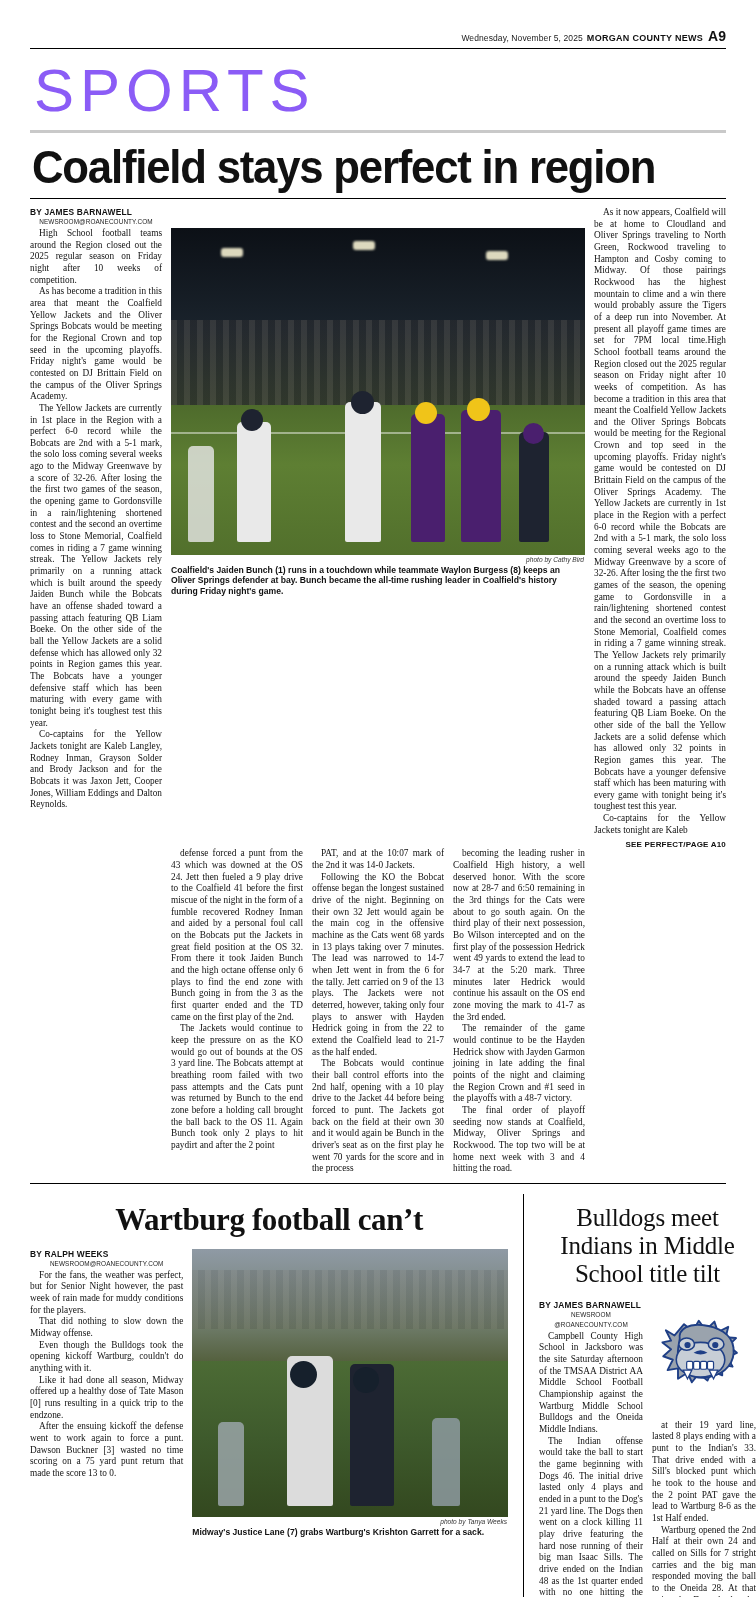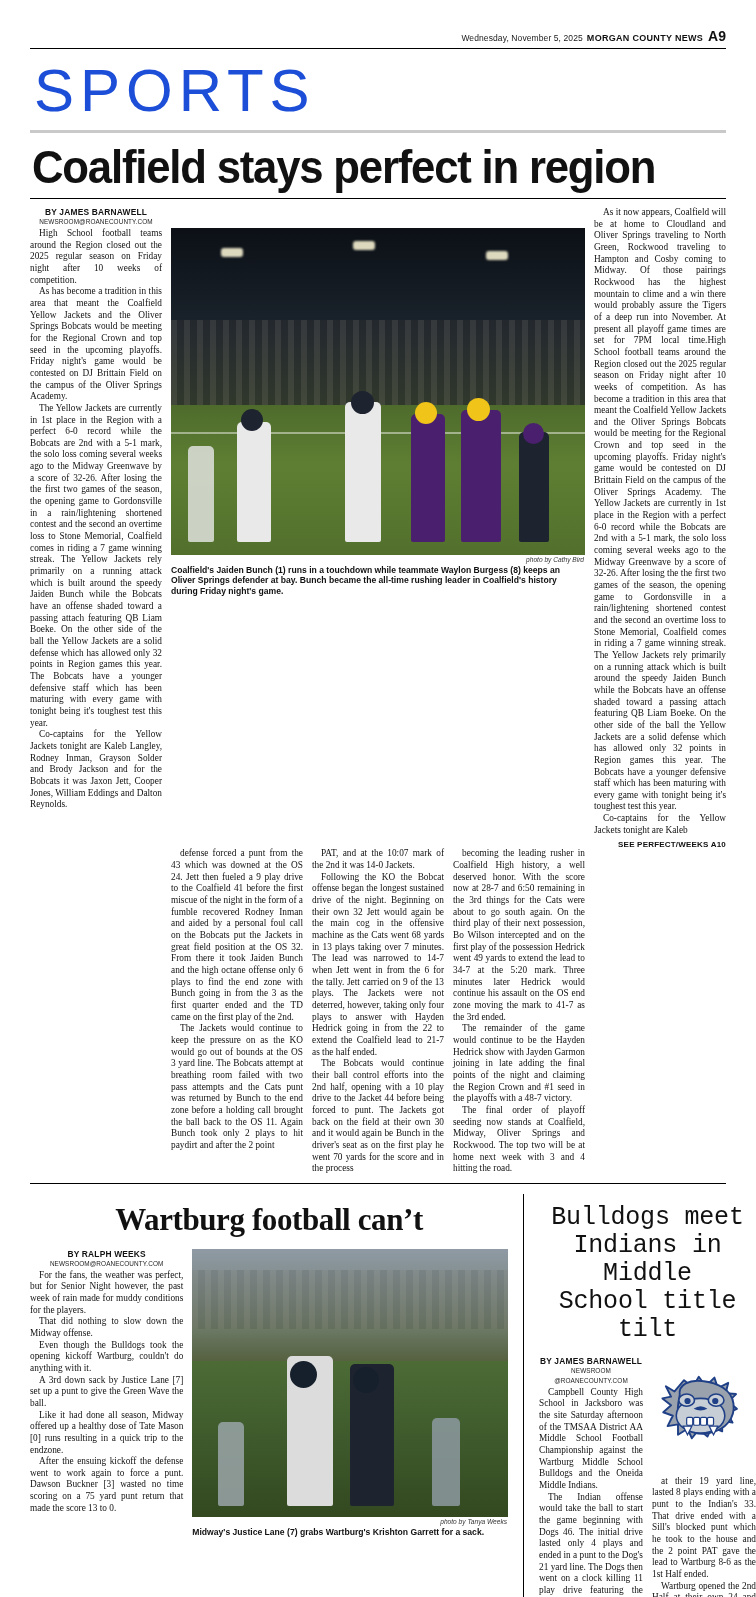--- a/index.html
+++ b/index.html
@@ -22,21 +22,21 @@
   }
   .masthead .date { font-size: 8.5px; letter-spacing: .1px; color: #1a1a1a; }
   .masthead .paper { font-size: 9px; font-weight: bold; letter-spacing: .3px; margin-left: 4px; }
   .masthead .pagenum { font-size: 14px; font-weight: bold; margin-left: 5px; }
   .rule-top { border-top: 1.6px solid #000; margin-bottom: 6px; }
 
   
   .section-title {
     font-family: "Liberation Sans", sans-serif;
     font-size: 60px; font-weight: 300; letter-spacing: 6px;
-    line-height: 1.05; color: #1d4ed8; padding: 4px 0 6px 4px;
+    line-height: 1.05; color: #8b5cf6; padding: 4px 0 6px 4px;
   }
   .rule-gray { border-top: 3px solid #c9c9c9; margin: 2px 0 10px 0; }
 
   
   .lead-headline {
     font-family: "Liberation Sans", sans-serif;
     font-weight: bold;
     font-size: 47px;
     line-height: 1.0;
     letter-spacing: -1.3px;
@@ -48,21 +48,21 @@
   }
   .rule-thin { border-top: 1.2px solid #000; margin: 6px 0 8px 0; }
 
   
   .story-a { position: relative; }
   .cols5 { display: grid; grid-template-columns: repeat(5, 1fr); column-gap: 9px; }
   .col { min-width: 0; }
 
   .byline {
     font-family: "Liberation Sans", sans-serif;
-    text-align: center; font-weight: bold; font-size: 8.4px;
+    text-align: left; font-weight: bold; font-size: 8.4px;
     letter-spacing: .2px; margin-bottom: 1px;
   }
   .byline-email {
     font-family: "Liberation Sans", sans-serif;
     text-align: center; font-size: 6.4px; letter-spacing: .1px;
     color: #222; margin-bottom: 3px;
   }
 
   p.body {
     font-family: "Liberation Serif", serif;
@@ -96,21 +96,21 @@
   .lower { display: grid; grid-template-columns: 478px 1px 217px; column-gap: 15px; margin-top: 10px; }
   .vdiv { background: #000; width: 1px; }
 
   .hl-serif-2 {
     font-family: "Liberation Serif", serif;
     font-weight: bold; font-size: 31px; line-height: 1.06;
     text-align: center; letter-spacing: -.4px; color: #111;
     margin: 10px 0 12px 0;
   }
   .hl-serif-3 {
-    font-family: Liberation Mono, monospace;
+    font-family: Liberation Serif, serif;
     font-weight: normal; font-size: 25px; line-height: 1.12;
     text-align: center; letter-spacing: -.2px; color: #111;
     margin: 10px 0 12px 0;
   }
 
   .cols3 { display: grid; grid-template-columns: repeat(3, 1fr); column-gap: 9px; }
   .cols2 { display: grid; grid-template-columns: repeat(2, 1fr); column-gap: 9px; }
 
   .photo2 { width: 100%; height: 268px; display: block; background: #4a5b3a; position: relative; overflow: hidden; }
   .photo-wrap2 { grid-column: 2 / span 2; }
@@ -197,21 +197,21 @@
           <div class="helmet" style="left:85%; bottom:34%; width:21px; height:21px; background:#4a1f6e;"></div>
           <div class="p-fig jersey-w" style="left:4%; width:26px; height:96px; opacity:.8;"></div>
         </div>
         <div class="credit">photo by Cathy Bird</div>
         <div class="cutline">Coalfield's Jaiden Bunch (1) runs in a touchdown while teammate Waylon Burgess (8) keeps an Oliver Springs defender at bay. Bunch became the all-time rushing leader in Coalfield's history during Friday night's game.</div>
       </div>
 
       <div class="col">
         <p class="body">As it now appears, Coalfield will be at home to Cloudland and Oliver Springs traveling to North Green, Rockwood traveling to Hampton and Cosby coming to Midway. Of those pairings Rockwood has the highest mountain to clime and a win there would probably assure the Tigers of a deep run into November. At present all playoff game times are set for 7PM local time.High School football teams around the Region closed out the 2025 regular season on Friday night after 10 weeks of competition. As has become a tradition in this area that meant the Coalfield Yellow Jackets and the Oliver Springs Bobcats would be meeting for the Regional Crown and top seed in the upcoming playoffs. Friday night's game would be contested on DJ Brittain Field on the campus of the Oliver Springs Academy. The Yellow Jackets are currently in 1st place in the Region with a perfect 6-0 record while the Bobcats are 2nd with a 5-1 mark, the solo loss coming several weeks ago to the Midway Greenwave by a score of 32-26. After losing the the first two games of the season, the opening game to Gordonsville in a rain/lightening shortened contest and the second an overtime loss to Stone Memorial, Coalfield comes in riding a 7 game winning streak. The Yellow Jackets rely primarily on a running attack which is built around the speedy Jaiden Bunch while the Bobcats have an offense shaded toward a passing attach featuring QB Liam Boeke. On the other side of the ball the Yellow Jackets are a solid defense which has allowed only 32 points in Region games this year. The Bobcats have a younger defensive staff which has been maturing with every game with tonight being it's toughest test this year.</p>
         <p class="body">Co-captains for the Yellow Jackets tonight are Kaleb</p>
-        <div class="jump">SEE PERFECT/WEEKS A10</div>
+        <div class="jump">SEE PERFECT/PAGE A10</div>
       </div>
     </div>
 
     <div class="cols5" style="margin-top:-1px;">
       <div class="col" style="visibility:hidden;"></div>
       <div class="col">
         <p class="body">defense forced a punt from the 43 which was downed at the OS 24. Jett then fueled a 9 play drive to the Coalfield 41 before the first miscue of the night in the form of a fumble recovered Rodney Inman and aided by a personal foul call on the Bobcats put the Jackets in great field position at the OS 32. From there it took Jaiden Bunch and the high octane offense only 6 plays to find the end zone with Bunch going in from the 3 as the first quarter ended and the TD came on the first play of the 2nd.</p>
         <p class="body">The Jackets would continue to keep the pressure on as the KO would go out of bounds at the OS 3 yard line. The Bobcats attempt at breathing room failed with two pass attempts and the Cats punt was returned by Bunch to the end zone before a holding call brought the ball back to the OS 11. Again Bunch took only 2 plays to hit paydirt and after the 2 point</p>
       </div>
       <div class="col">
@@ -237,21 +237,20 @@
         <span>Wartburg football can’t</span><br>
       </div>
 
       <div class="cols3">
         <div class="col">
           <div class="byline">BY RALPH WEEKS</div>
           <div class="byline-email">NEWSROOM@ROANECOUNTY.COM</div>
           <p class="body">For the fans, the weather was perfect, but for Senior Night however, the past week of rain made for muddy conditions for the players.</p>
           <p class="body">That did nothing to slow down the Midway offense.</p>
           <p class="body">Even though the Bulldogs took the opening kickoff Wartburg, couldn't do anything with it.</p>
-          <p class="body">A 3rd down sack by Justice Lane [7] set up a punt to give the Green Wave the ball.</p>
           <p class="body">Like it had done all season, Midway offered up a healthy dose of Tate Mason [0] runs resulting in a quick trip to the endzone.</p>
           <p class="body">After the ensuing kickoff the defense went to work again to force a punt. Dawson Buckner [3] wasted no time scoring on a 75 yard punt return that made the score 13 to 0.</p>
 
         </div>
 
         <div class="photo-wrap2">
           <div class="photo2">
             <div class="wphoto-sky"></div>
             <div class="wphoto-grass"></div>
             <div class="crowd" style="top:8%; height:22%; opacity:.55;"></div>

